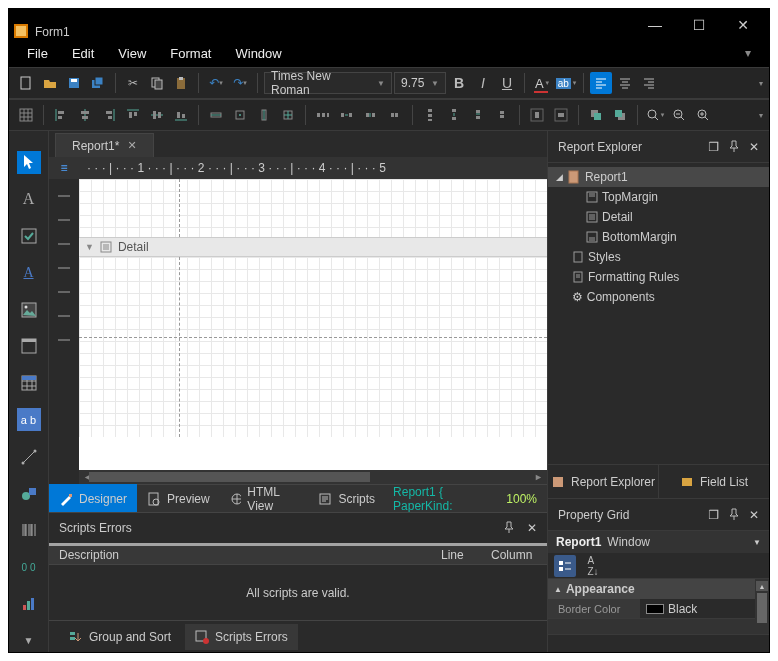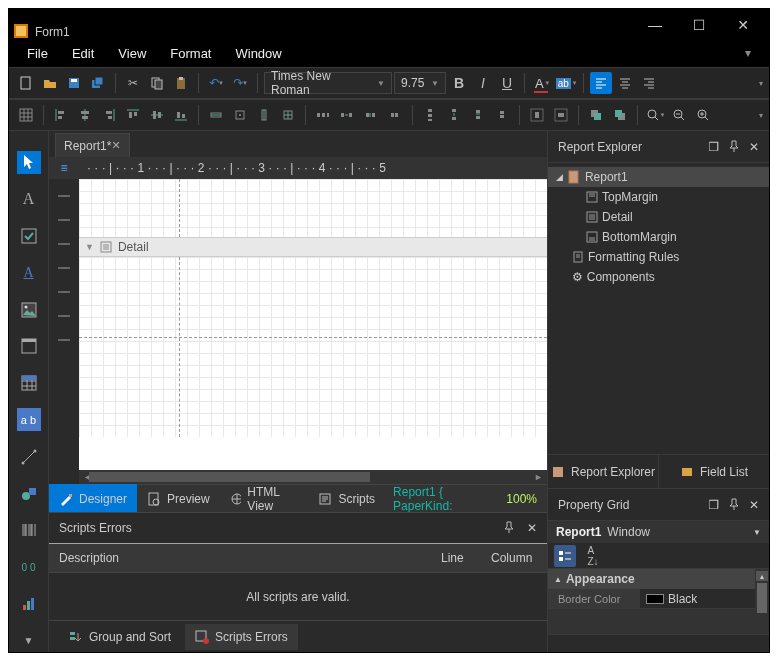--- a/index.html
+++ b/index.html
@@ -16,40 +16,40 @@
 .tbtn.sel{background:#0078d7;color:#fff}
 .sep{width:1px;height:20px;background:#444;margin:0 4px}
 .combo{height:22px;background:#2a2a2a;border:1px solid #444;display:flex;align-items:center;padding:0 6px;gap:6px}
 .combo .chev{font-size:8px;color:#888}
 .main{flex:1;display:flex;background:#2a2a2a;min-height:0}
 .toolbox{width:40px;background:#2a2a2a;border-right:1px solid #3a3a3a;display:flex;flex-direction:column;align-items:center;padding-top:20px;gap:14px}
 .tool{width:24px;height:24px;display:flex;align-items:center;justify-content:center;color:#aaa;font-size:14px}
 .tool.sel{background:#0078d7;color:#fff}
 .center{flex:1;display:flex;flex-direction:column;min-width:0}
 .tabs{height:26px;display:flex;align-items:flex-end;padding-left:6px;background:#2a2a2a}
-.tab{height:24px;padding:0 8px;display:flex;align-items:center;background:#383838;color:#4fa3ff;font-size:12px;border-top:1px solid #444;border-left:1px solid #444;border-right:1px solid #444}
+.tab{height:24px;padding:0 16px;display:flex;align-items:center;gap:8px;background:#383838;color:#4fa3ff;font-size:12px;border-top:1px solid #444;border-left:1px solid #444;border-right:1px solid #444}
 .tab .x{color:#aaa;font-size:11px}
 .design{flex:1;background:#2a2a2a;position:relative;display:flex;min-height:0}
 .gut-dash{width:12px;height:2px;background:#666}
 .ruler-h{height:22px;background:#333;position:relative;margin-left:30px;display:flex;align-items:center;padding-left:8px;gap:2px;color:#888;font-size:10px}
 .ruler-corner{position:absolute;left:0;top:0;width:30px;height:22px;background:#333;display:flex;align-items:center;justify-content:center;color:#4fa3ff}
 .canvas{position:absolute;left:30px;top:22px;right:0;bottom:14px;background:#fff;overflow:hidden}
 .grid{background-image:linear-gradient(#e8e8e8 1px,transparent 1px),linear-gradient(90deg,#e8e8e8 1px,transparent 1px);background-size:12px 12px}
 .band-hdr{height:20px;background:#e8e8e8;display:flex;align-items:center;padding-left:6px;gap:6px;color:#666;font-size:11px;border-top:1px solid #ccc;border-bottom:1px solid #ccc}
 .dashed-v{position:absolute;top:0;bottom:0;left:100px;border-left:1px dashed #999}
 .scrollbar-h{position:absolute;bottom:0;left:30px;right:0;height:14px;background:#333;display:flex;align-items:center}
 .scrollbar-h .thumb{position:absolute;left:10px;width:60%;height:10px;background:#555;top:2px}
 .viewbar{height:28px;background:#333;display:flex;align-items:center;border-top:1px solid #444}
 .vtab{height:38px;padding:0 10px;display:flex;align-items:center;gap:6px;color:#ddd;font-size:12px}
 .vtab.sel{background:#0078d7;color:#fff}
 .vspacer{flex:1}
 .scripts-panel{height:140px;background:#2a2a2a;display:flex;flex-direction:column;border-top:1px solid #444}
 .panel-hdr{height:30px;display:flex;align-items:center;padding:0 10px;background:#2a2a2a;color:#eee;font-size:14px}
 .panel-hdr .ctrls{margin-left:auto;display:flex;gap:12px;color:#bbb}
-.scripts-cols{height:30px;background:#383838;display:flex;align-items:center;border-top:1px solid #a3a3a3;border-bottom:1px solid #444}
+.scripts-cols{height:22px;background:#383838;display:flex;align-items:center;border-top:3px solid #a3a3a3;border-bottom:1px solid #444}
 .scripts-body{flex:1;display:flex;align-items:center;justify-content:center;color:#888}
 .bottom-tabs{height:32px;display:flex;align-items:center;padding-left:10px;gap:4px;background:#2a2a2a;border-top:1px solid #444}
 .btab{height:26px;padding:0 10px;display:flex;align-items:center;gap:6px}
 .btab.sel{background:#383838}
 .right{width:222px;display:flex;flex-direction:column;background:#2a2a2a;border-left:1px solid #3a3a3a}
 .exp-hdr{height:32px;display:flex;align-items:center;padding:0 10px;font-size:14px;background:#2a2a2a;border-bottom:1px solid #3a3a3a}
 .exp-hdr .ctrls{margin-left:auto;display:flex;gap:10px;color:#bbb;font-size:12px}
 .tree{flex:0 0 auto;padding:4px 0;background:#2a2a2a}
 .tnode{height:20px;display:flex;align-items:center;gap:4px;padding-left:8px;font-size:12px}
 .tnode.sel{background:#484848}
@@ -589,20 +589,27 @@
             <svg width="12" height="12">
               <rect x="1" y="1" width="10" height="10" fill="none" stroke="#999"></rect>
               <path d="M3 7h6M3 9h6" stroke="#999"></path>
             </svg>
             <span>BottomMargin</span>
           </div>
         <div class="tnode">
             <span class="ind" style="width:12px"></span>
             <svg width="12" height="12">
               <rect x="2" y="1" width="8" height="10" fill="none" stroke="#999"></rect>
+            </svg>
+            <span>Styles</span>
+          </div>
+        <div class="tnode">
+            <span class="ind" style="width:12px"></span>
+            <svg width="12" height="12">
+              <rect x="2" y="1" width="8" height="10" fill="none" stroke="#999"></rect>
               <path d="M4 4h4M4 6h4" stroke="#999"></path>
             </svg>
             <span>Formatting Rules</span>
           </div>
         <div class="tnode">
             <span class="ind" style="width:12px"></span>
             <span style="font-size:12px">⚙</span>
             <span>Components</span>
           </div>
       </div>

